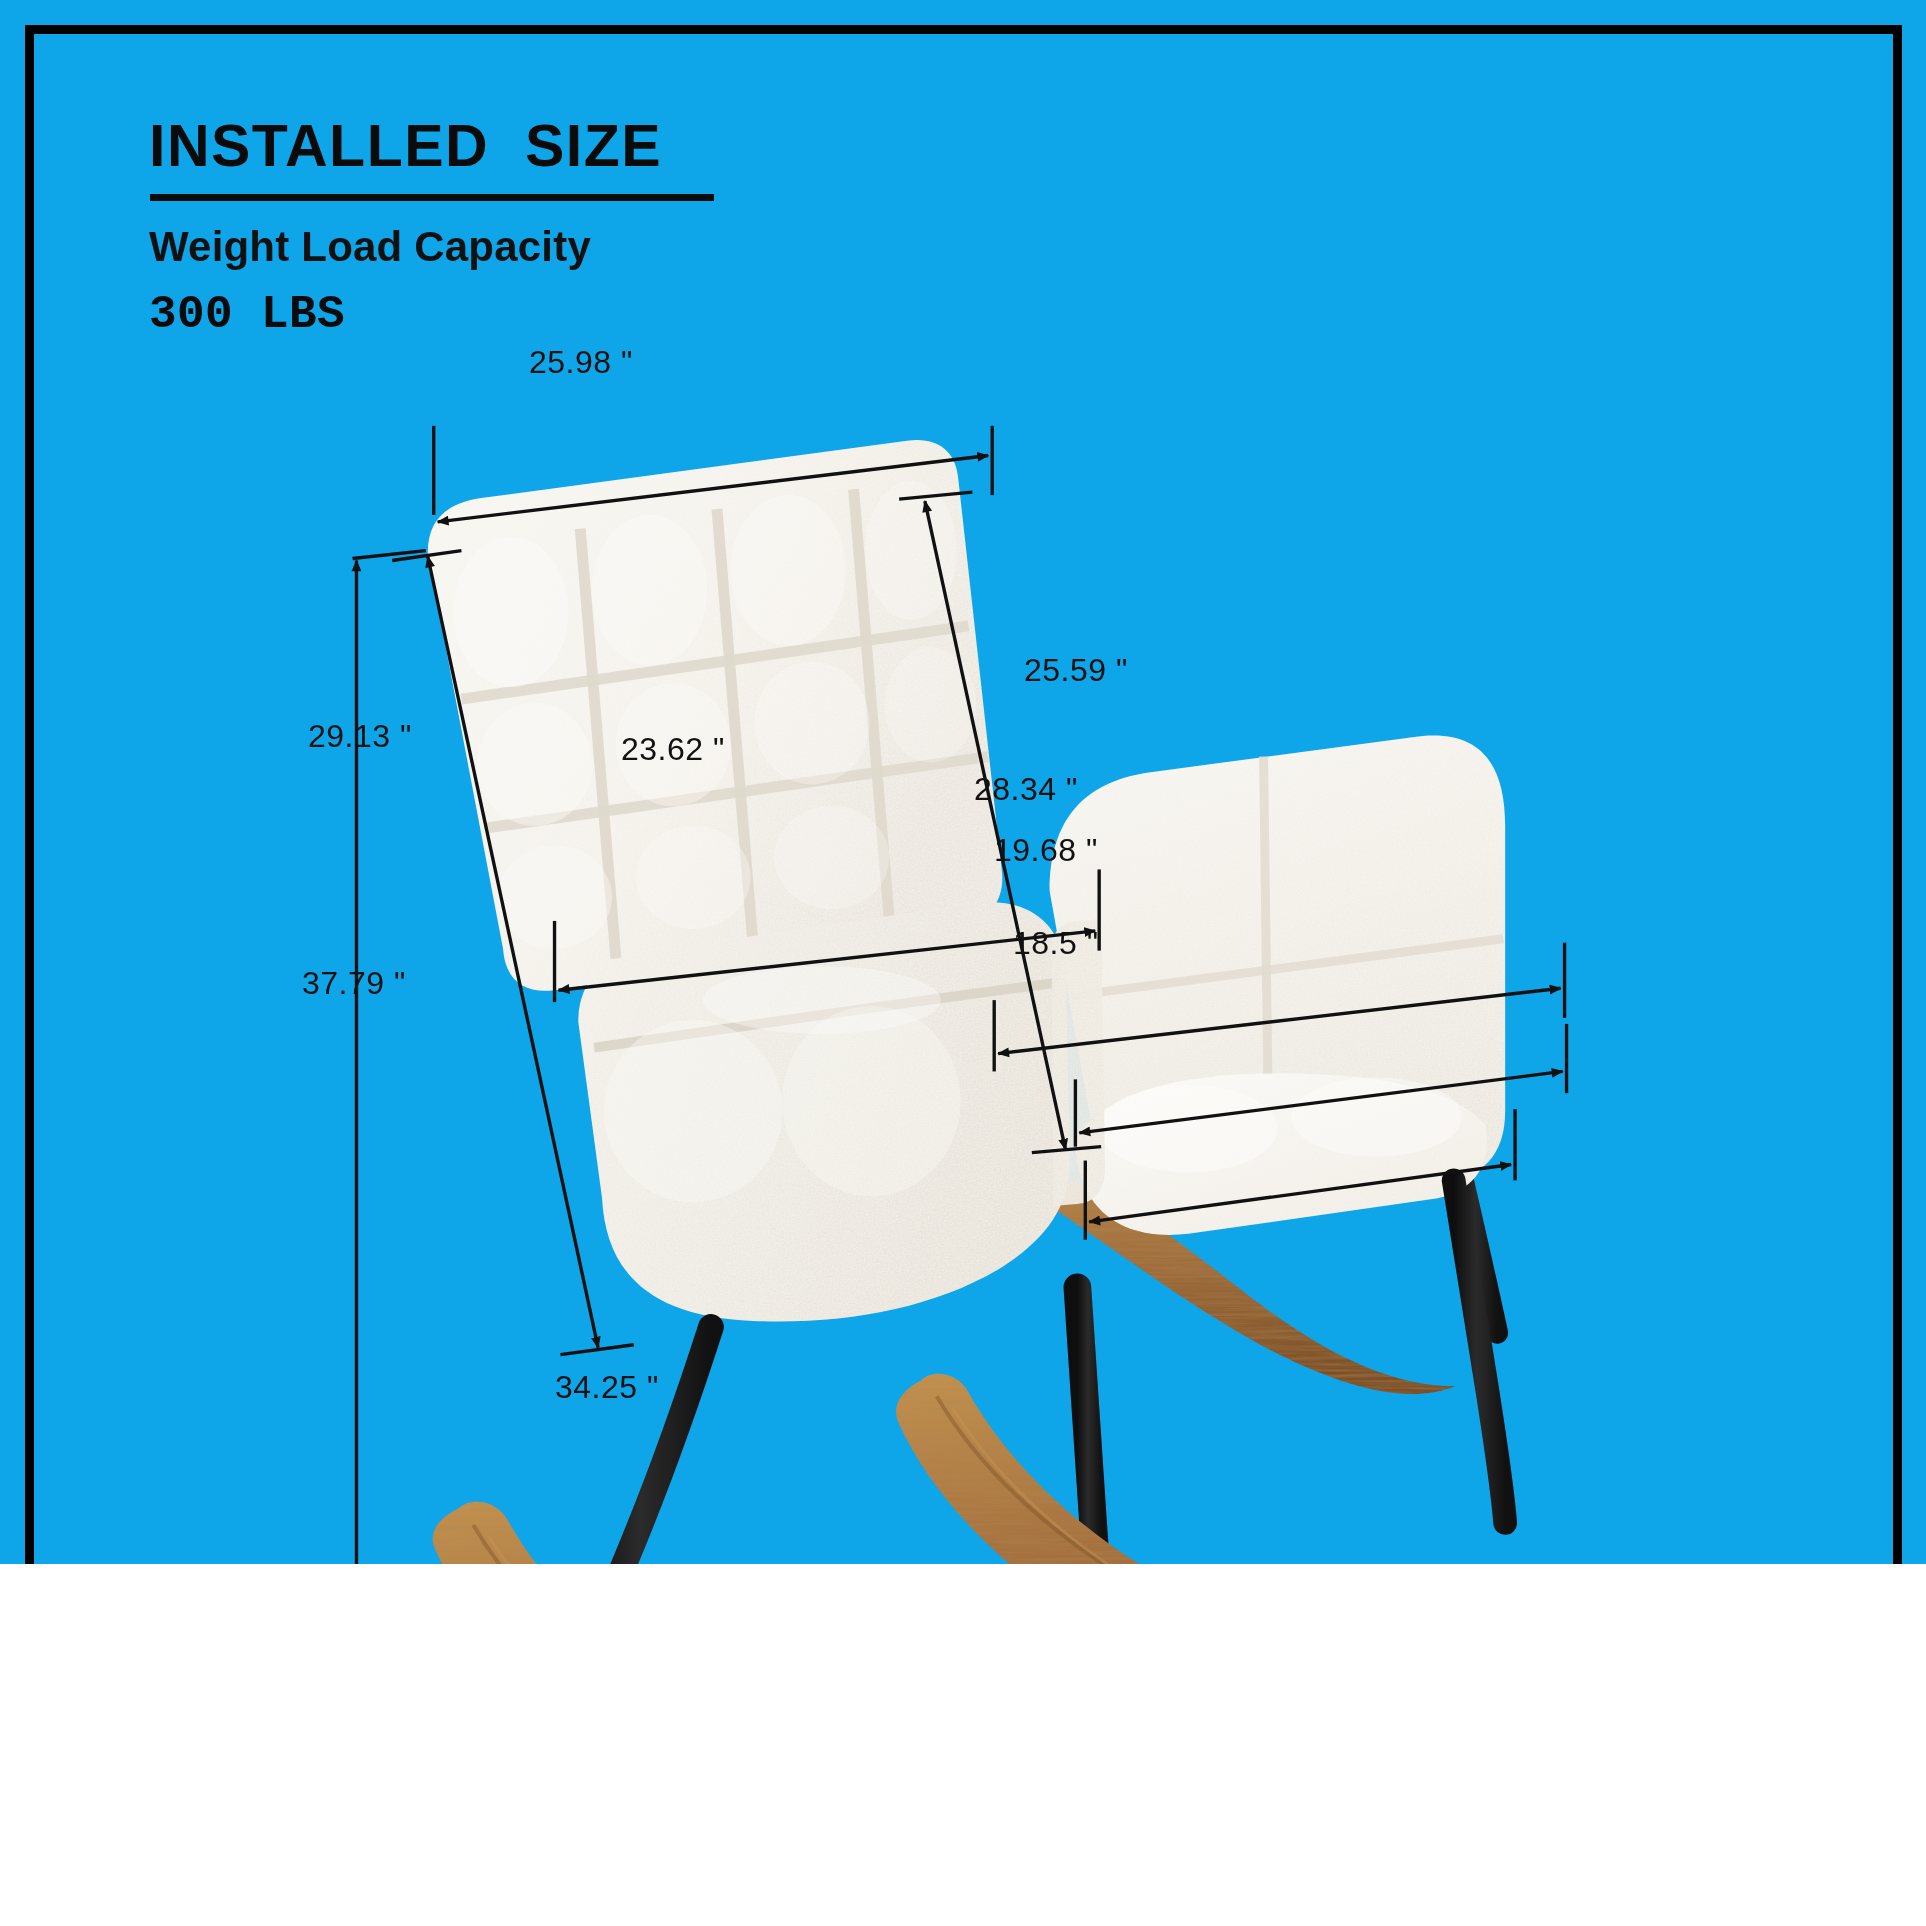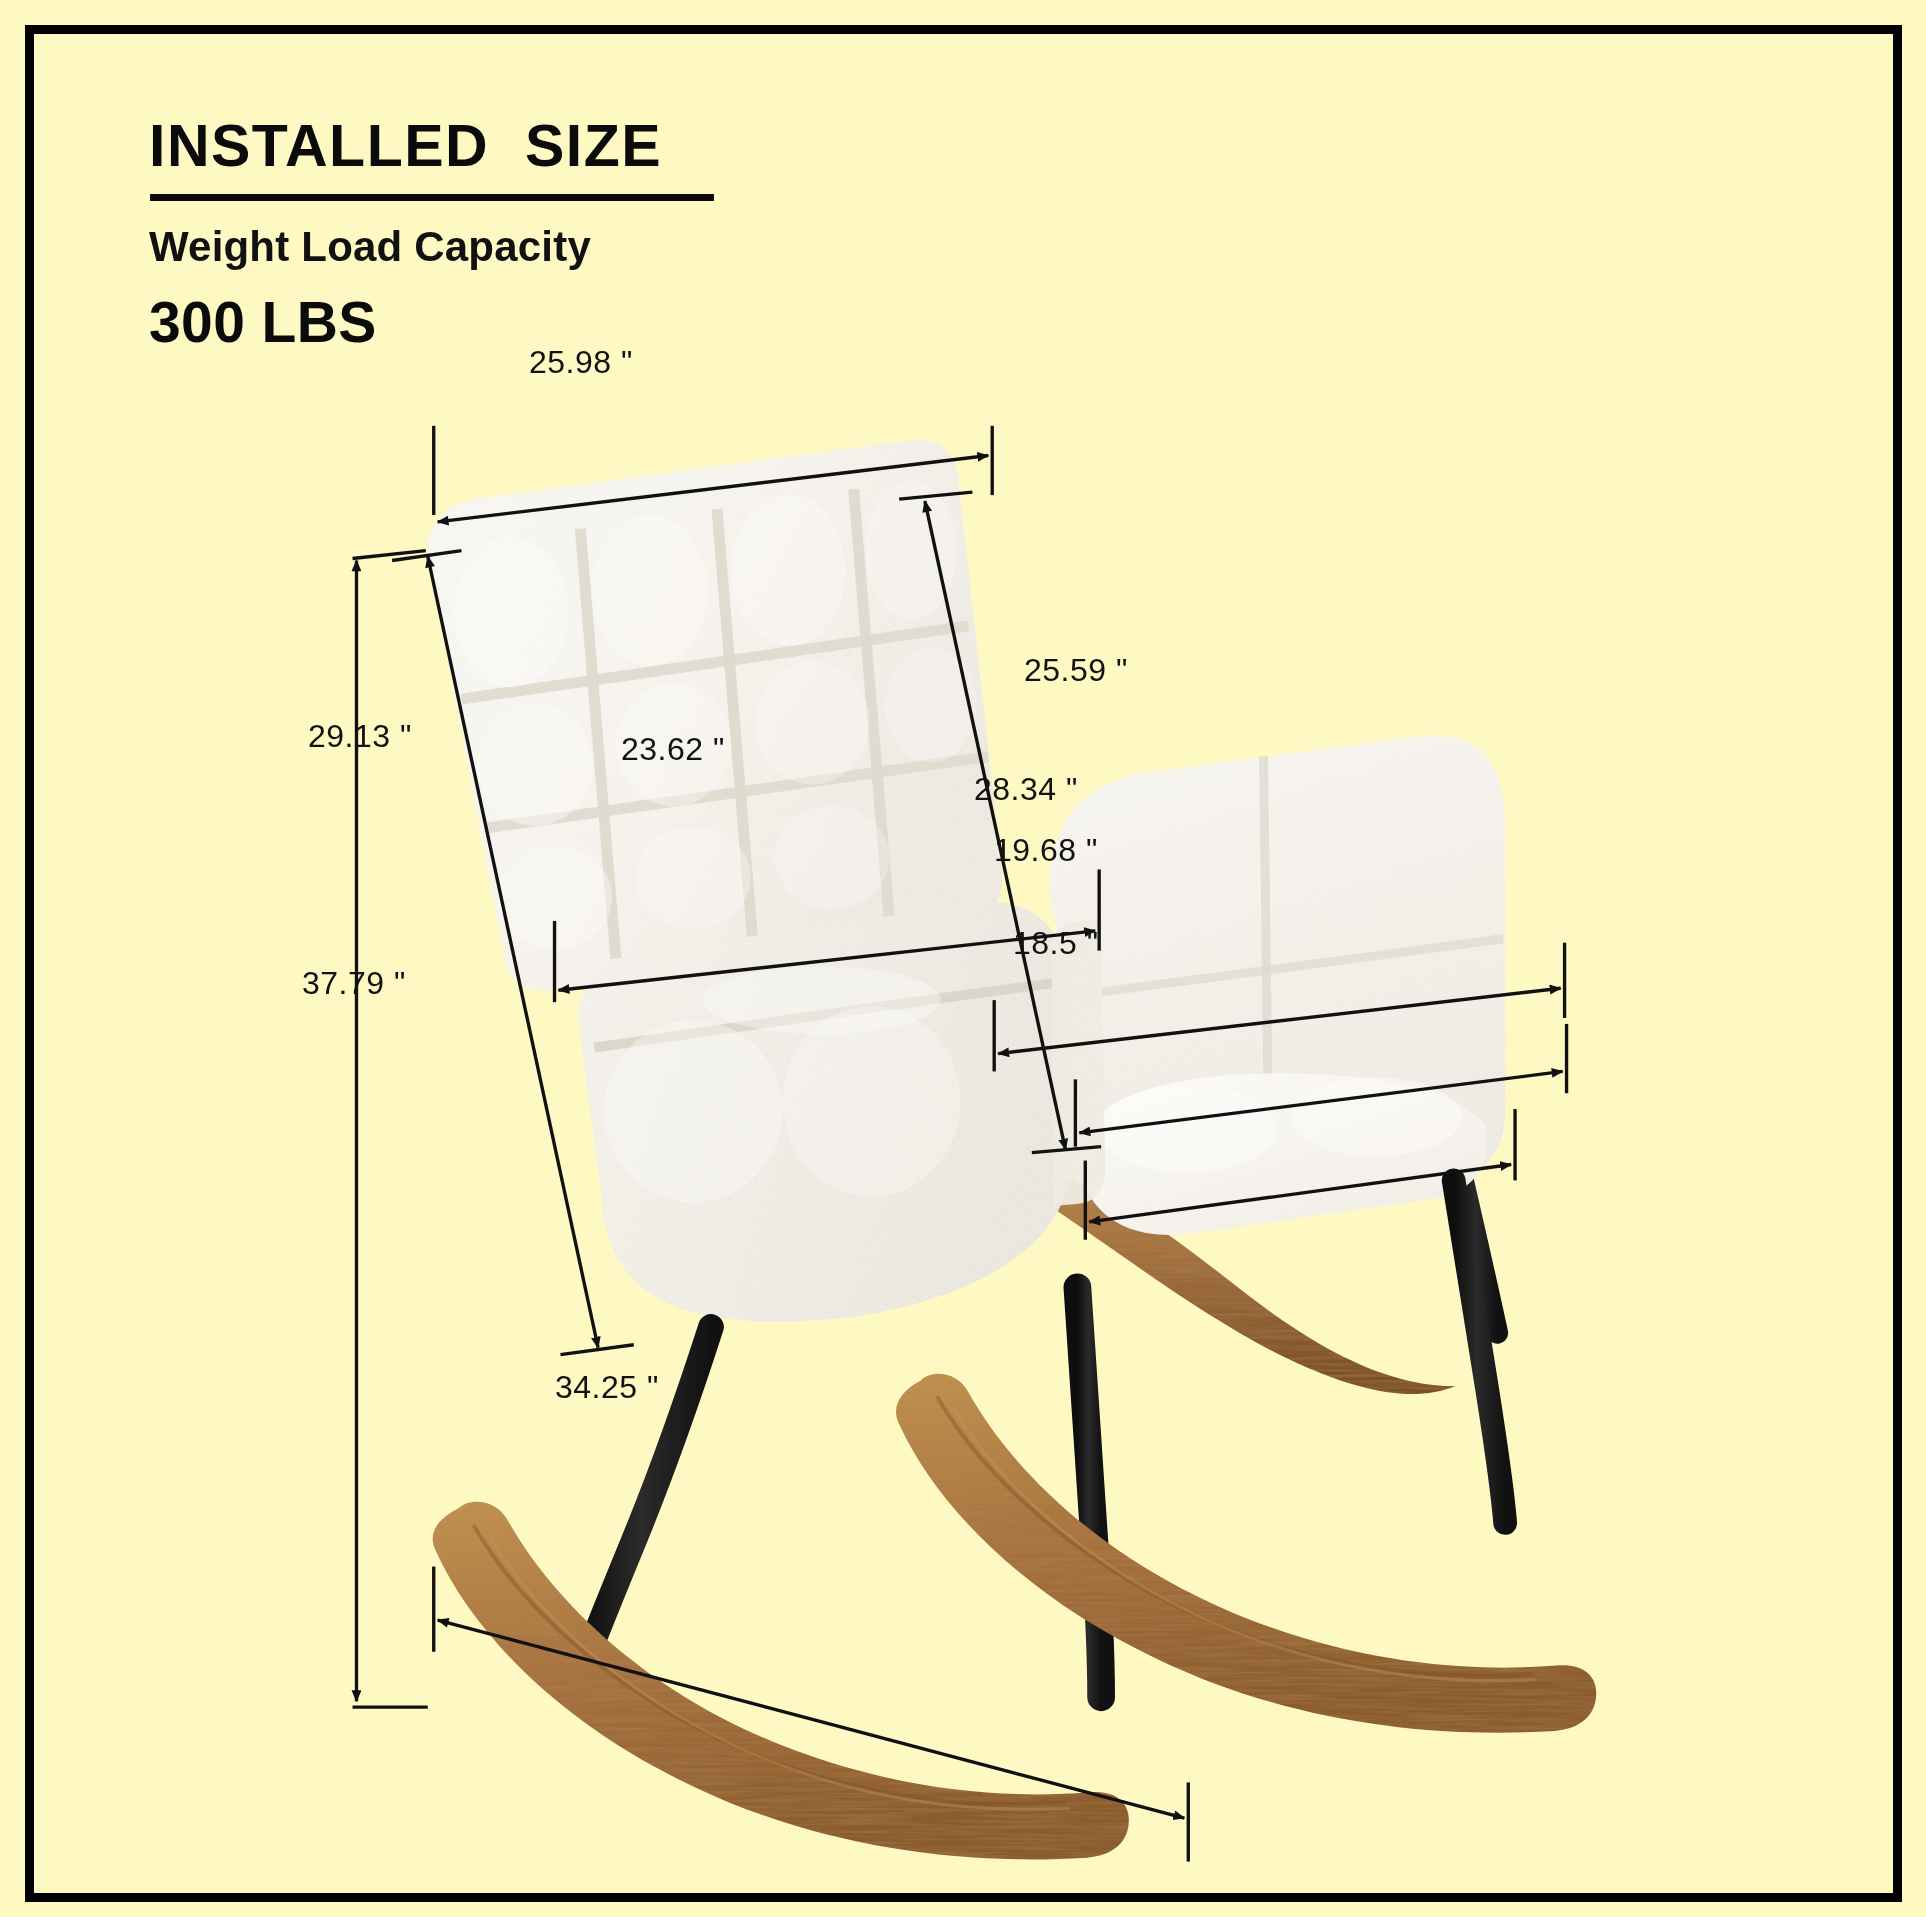--- a/index.html
+++ b/index.html
@@ -9,22 +9,22 @@
     background: #ffffff;
   }
   body {
     font-family: "Liberation Sans", sans-serif;
     -webkit-font-smoothing: antialiased;
   }
 
   #page {
     position: relative;
     width: 1927px;
-    height: 1917px;
-    background: #fef9c3;
+    height: 1564px;
+    background: #0ea5e9;
     overflow: hidden;
   }
 
   
   #frame {
     position: absolute;
     left: 25px;
     top: 25px;
     width: 1877px;
     height: 1877px;
@@ -56,25 +56,26 @@
     margin-left: 1px;
   }
   #subtitle {
     font-size: 42px;
     font-weight: 700;
     color: #111111;
     margin-top: 22px;
     letter-spacing: 0.2px;
   }
   #capacity {
-    font-size: 57px;
+    font-size: 46px;
     font-weight: 700;
     color: #0b0b0b;
     margin-top: 18px;
     letter-spacing: 0.4px;
+    font-family: Liberation Mono, monospace;
   }
 
   
   .dim-label {
     position: absolute;
     font-size: 32px;
     font-weight: 400;
     color: #121212;
     white-space: nowrap;
     letter-spacing: 0.5px;

